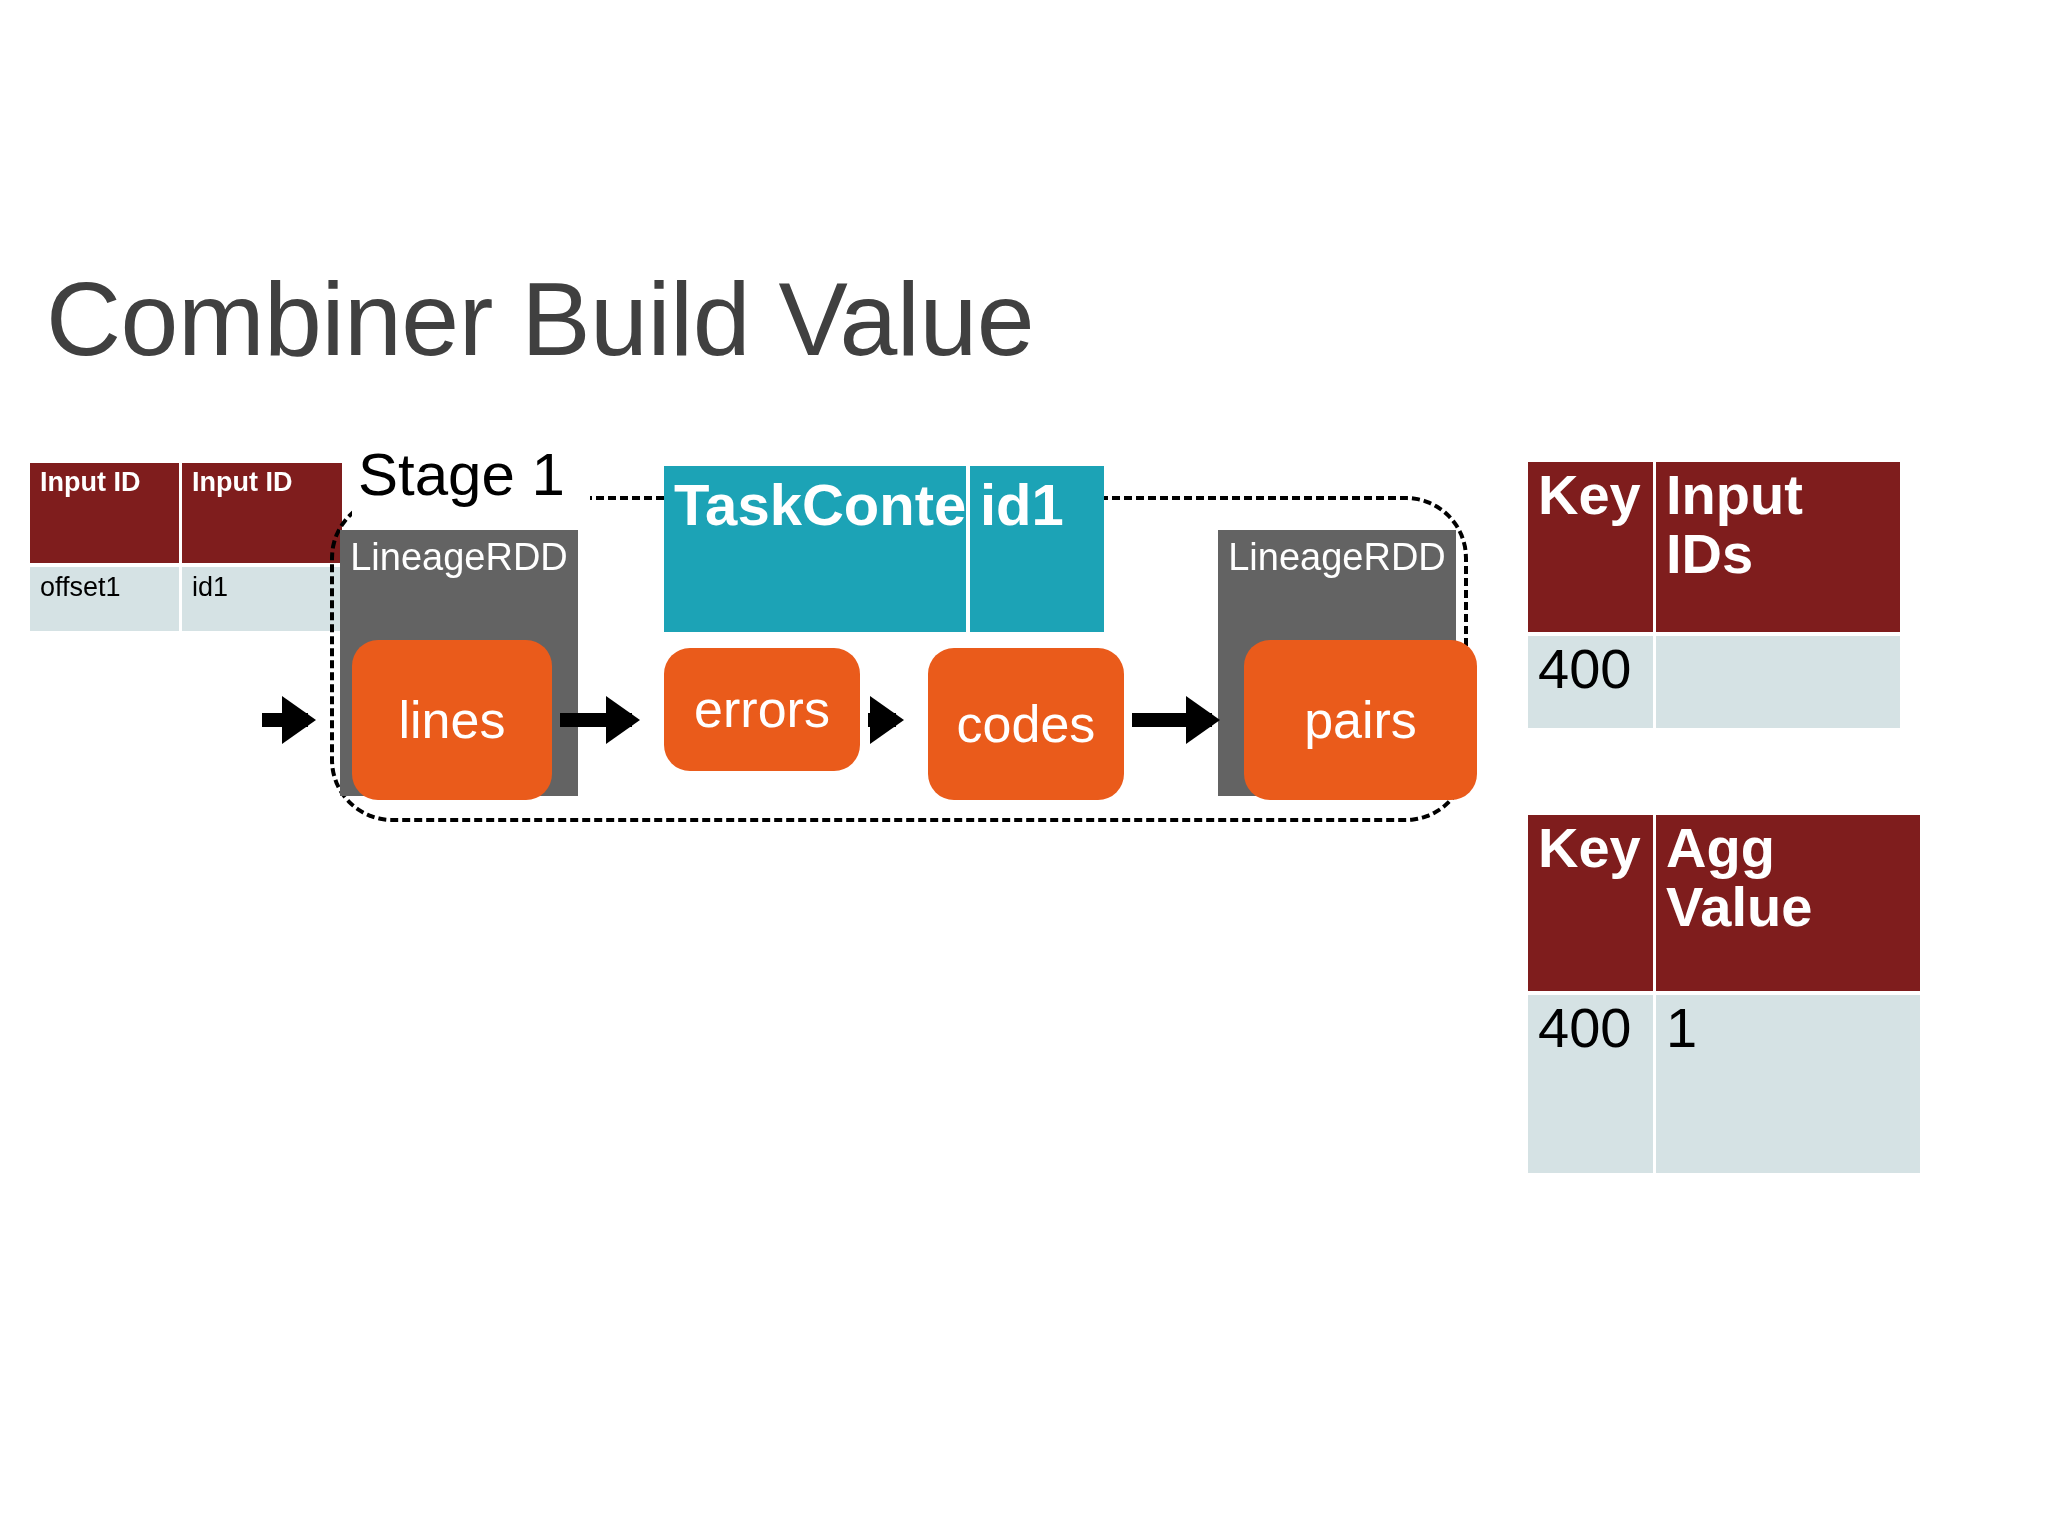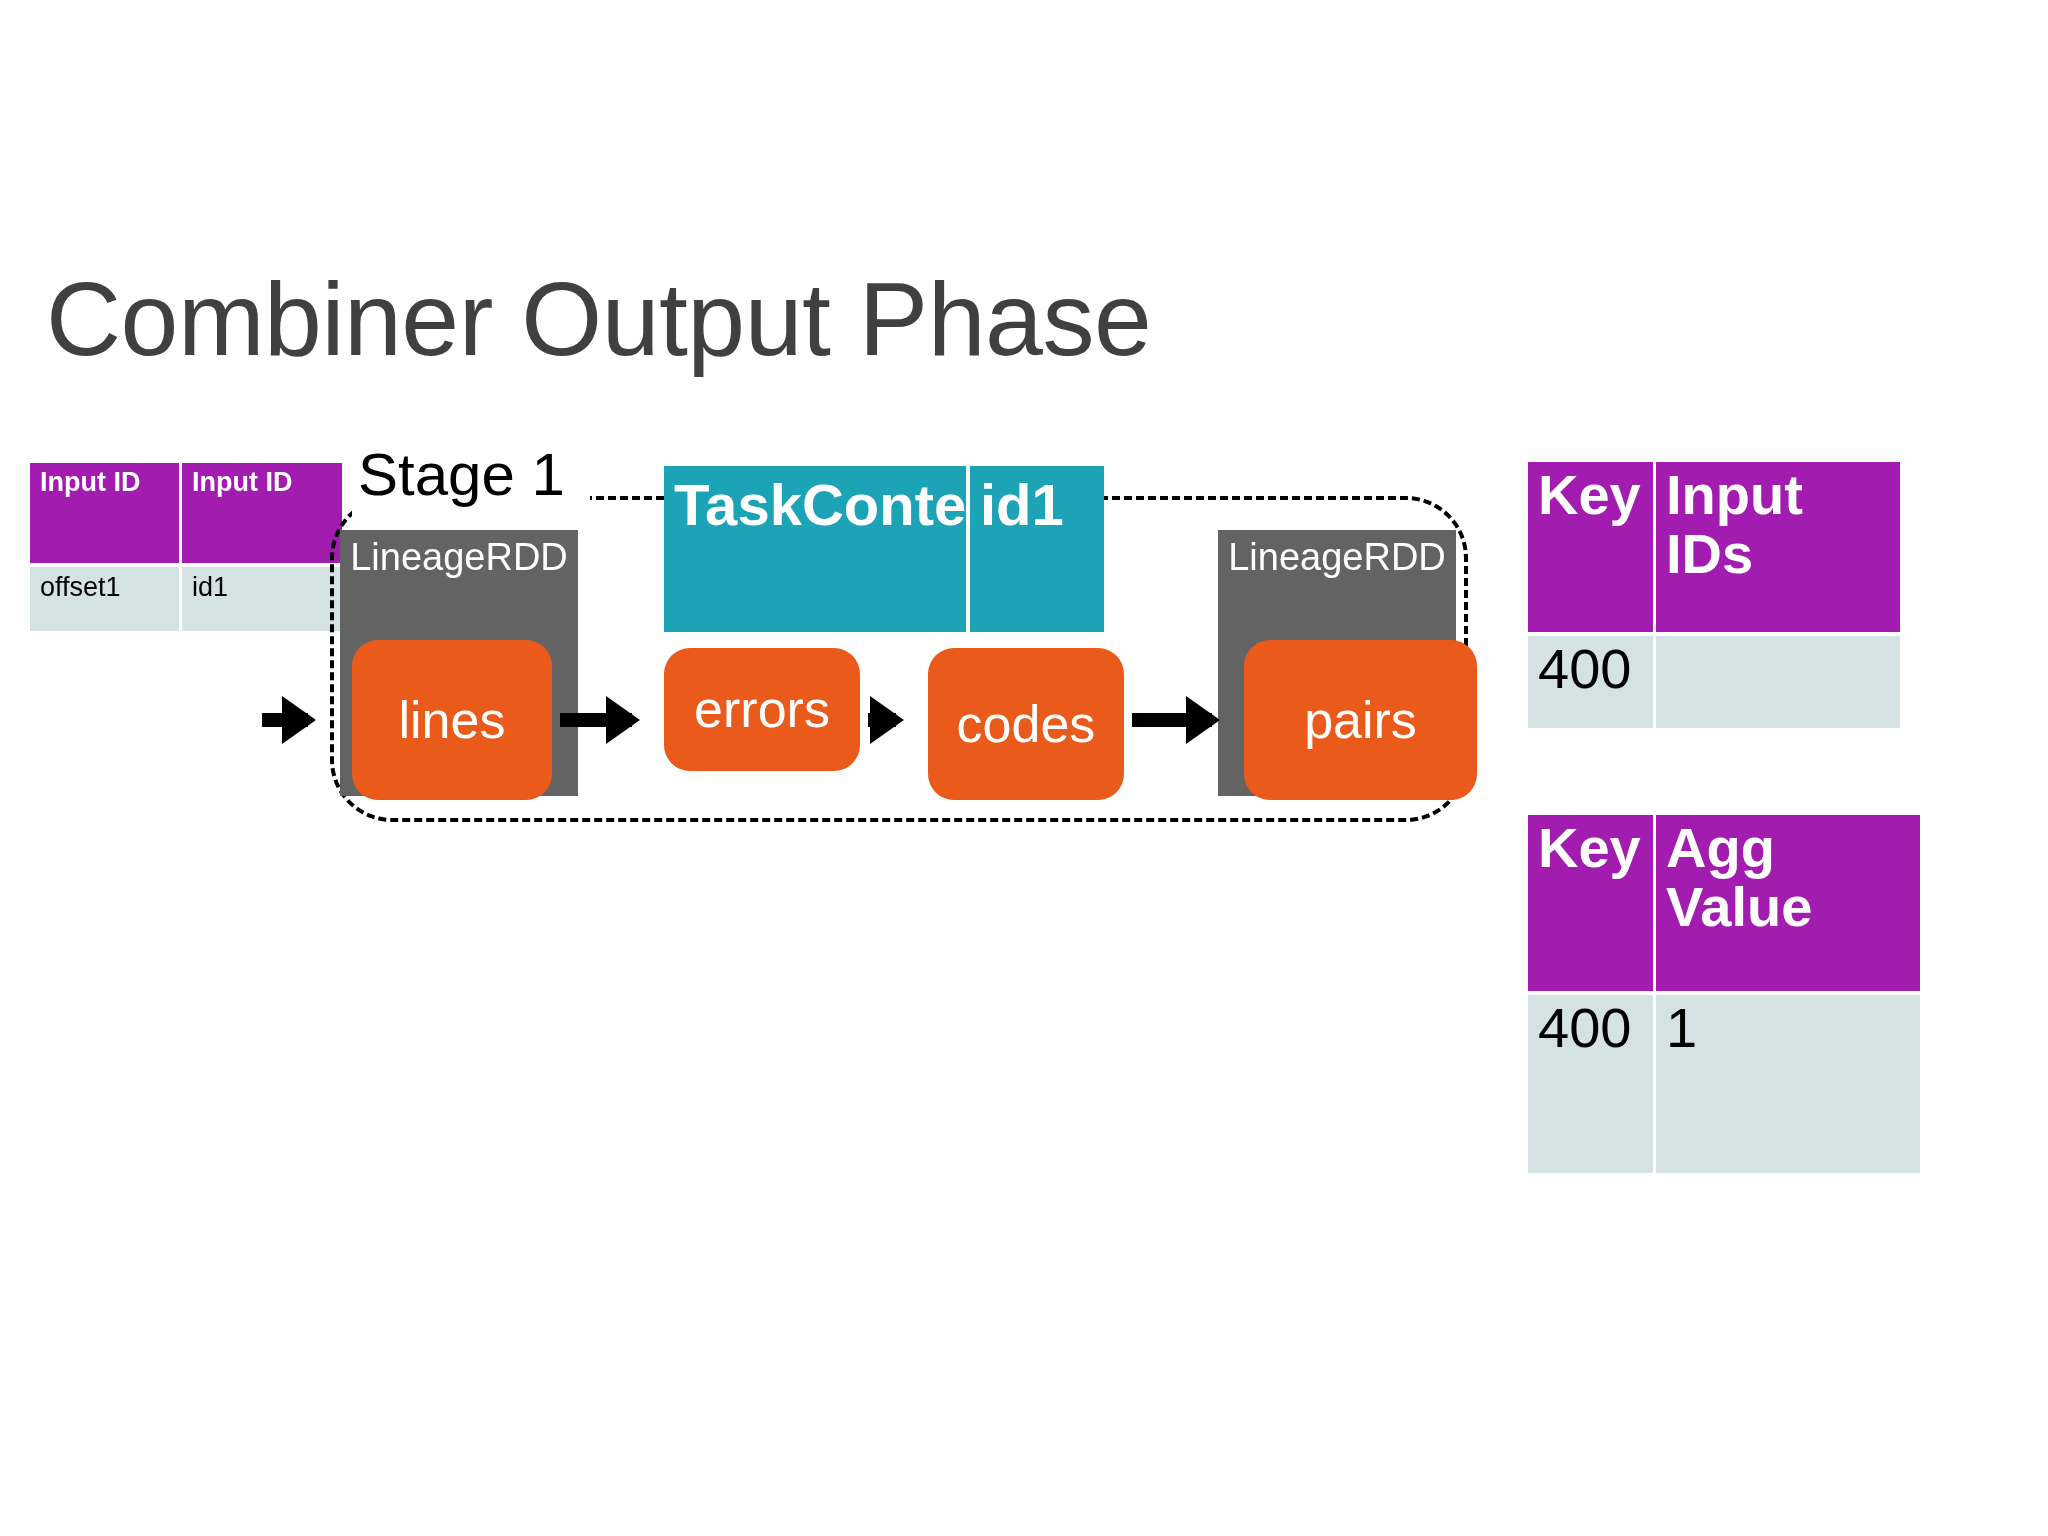--- a/index.html
+++ b/index.html
@@ -37,21 +37,21 @@
     border-spacing: 0;
     table-layout: fixed;
   }
   .data-table th, .data-table td {
     vertical-align: top;
     text-align: left;
     padding: 4px 8px 4px 10px;
     background-clip: padding-box;
   }
   .data-table th {
-    background: #a21caf;
+    background: #7f1d1d;
     color: #ffffff;
     font-weight: 700;
     border-right: 3px solid #ffffff;
     border-bottom: 4px solid #ffffff;
   }
   .data-table td {
     background: #D5E2E4;
     color: #000000;
     font-weight: 400;
     border-right: 3px solid #ffffff;
@@ -213,21 +213,21 @@
     border-bottom: 24px solid transparent;
   }
   #arrow-input  { left: 262px;  top: 713px; width: 46px; }
   #arrow-1      { left: 560px;  top: 713px; width: 72px; }
   #arrow-2      { left: 868px;  top: 713px; width: 28px; }
   #arrow-3      { left: 1132px; top: 713px; width: 80px; }
 </style>
 </head>
 <body>
 
-<div id="slide-title">Combiner Output Phase</div>
+<div id="slide-title">Combiner Build Value</div>
 
 <table id="lineage-map-table" class="data-table">
   <colgroup>
       <col class="c1">
       <col class="c2">
     </colgroup>
   <thead>
     <tr>
       <th>Input ID</th>
       <th>Input ID</th>

